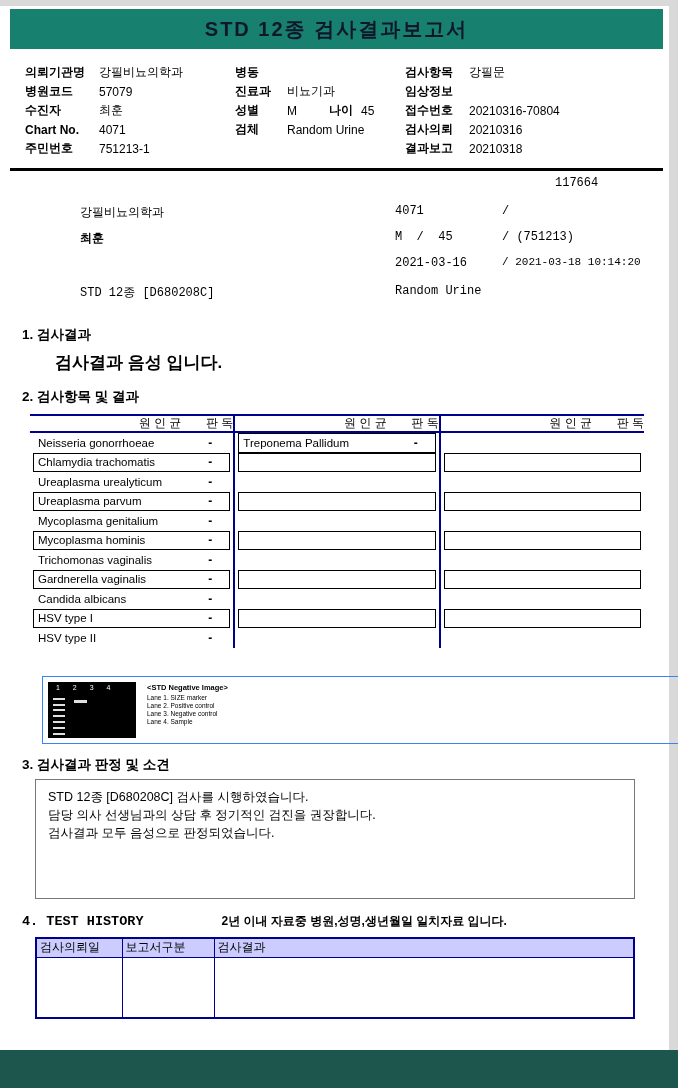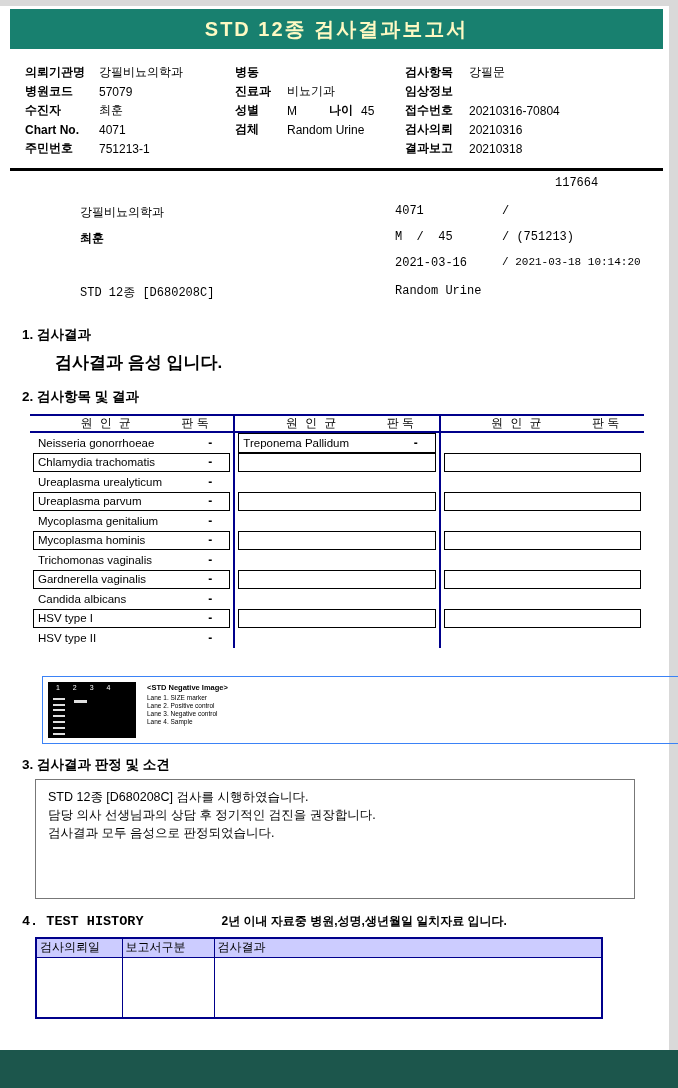--- a/index.html
+++ b/index.html
@@ -3,21 +3,21 @@
 <meta charset="utf-8">
 <style>
   :root{ --teal:#18806f; --footer:#1c564c; --navy:#00008b; --lav:#ccccff; }
   *{margin:0;padding:0;box-sizing:border-box;}
   body{width:678px;height:1088px;position:relative;overflow:hidden;background:#fff;
        font-family:"Liberation Sans","DejaVu Sans",sans-serif;color:#000;}
   .top-strip{position:absolute;top:0;left:0;width:678px;height:6px;background:#d9d9d9;}
   .right-strip{position:absolute;top:0;right:0;width:9px;height:1088px;background:#d9d9d9;}
   .page{position:absolute;top:6px;left:0;width:669px;height:1082px;background:#fff;}
 
-  .banner{margin:3px 6px 0 10px;background:var(--teal);color:#fef9c3;font-weight:bold;
+  .banner{margin:3px 6px 0 10px;background:var(--teal);color:#0f172a;font-weight:bold;
           font-size:20px;text-align:center;padding:7px 0 6px;letter-spacing:2px;}
 
   .info-block{display:flex;margin:14px 0 0 25px;font-size:12px;}
   .col-left{width:210px;}
   .col-middle{width:170px;}
   .col-right{width:258px;}
   .info-row{display:flex;height:19px;align-items:center;}
   .info-label{font-weight:bold;}
   .col-left .info-label{width:74px;}
   .col-middle .info-label{width:52px;}
@@ -44,22 +44,22 @@
 
   .sec-title{font-weight:bold;font-size:13.5px;margin-left:22px;}
   .s1{margin-top:14px;}
   .result-line{font-weight:bold;font-size:17px;margin:7px 0 0 55px;}
   .s2{margin-top:14px;}
 
   .std-table{margin:8px 25px 0 30px;border-top:2px solid var(--navy);display:flex;}
   .group{flex:1;min-width:0;}
   .group + .group{border-left:2px solid var(--navy);}
   .ghead{display:flex;height:17px;border-bottom:2px solid var(--navy);font-size:12px;align-items:center;}
-  .gh-name{flex:1;text-align:center;font-family:Liberation Mono, monospace;}
-  .gh-res{width:52px;text-align:left;}
+  .gh-name{flex:1;text-align:right;}
+  .gh-res{width:52px;text-align:right;}
   .trow{display:flex;align-items:center;height:19.5px;margin:0 3px;border:1px solid transparent;font-size:11.5px;}
   .trow.boxed{border-color:#000;}
   .tname{flex:1;padding-left:4px;white-space:nowrap;overflow:hidden;}
   .tres{width:38px;text-align:center;font-weight:bold;font-size:12px;}
 
   .gel-box{margin:28px 0 0 42px;width:647px;height:68px;border:1px solid #3b82f6;position:relative;}
   .gel{position:absolute;left:5px;top:5px;width:88px;height:56px;background:#000;color:#fff;}
   .lanes{font-size:7px;padding:2px 0 0 8px;word-spacing:11px;}
   .band{position:absolute;background:#e0e0e0;}
   .gel-legend{position:absolute;left:104px;top:7px;font-size:6.5px;line-height:8px;}
@@ -70,21 +70,21 @@
                padding:8px 12px;font-size:12.5px;line-height:18px;}
 
   .sec4-row{margin:14px 0 0 22px;display:flex;align-items:baseline;}
   .s4-title{font-weight:bold;font-size:13.5px;font-family:"Liberation Mono","DejaVu Sans Mono",monospace;}
   .sec4-note{margin-left:78px;font-size:12px;font-weight:bold;}
 
   .history-table{margin:7px 0 0 35px;border-collapse:collapse;border:2px solid var(--navy);}
   .history-table th,.history-table td{border:1px solid var(--navy);font-size:12px;padding:0 3px;}
   .history-table th{background:var(--lav);height:20px;font-weight:normal;text-align:left;}
   .history-table td{height:60px;}
-  .hcol1{width:86px;} .hcol2{width:92px;} .hcol3{width:388px;margin-top:8px;}
+  .hcol1{width:86px;} .hcol2{width:92px;} .hcol3{width:420px;margin-top:8px;}
 
   .bottom-bar{position:absolute;left:0;bottom:0;width:678px;height:38px;background:var(--footer);}
 </style>
 </head>
 <body>
 
 <div class="top-strip"></div>
 <div class="right-strip"></div>
 
 <div class="page">

